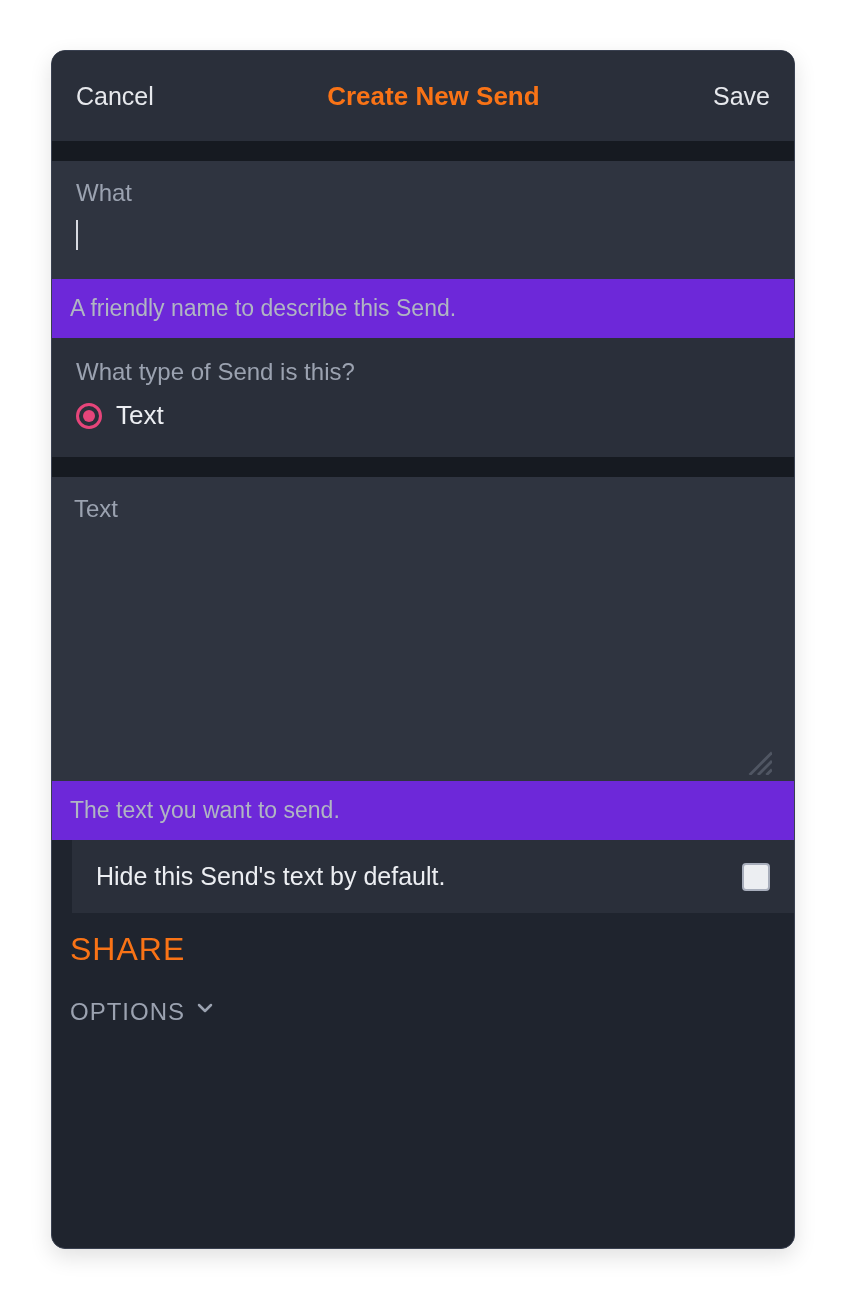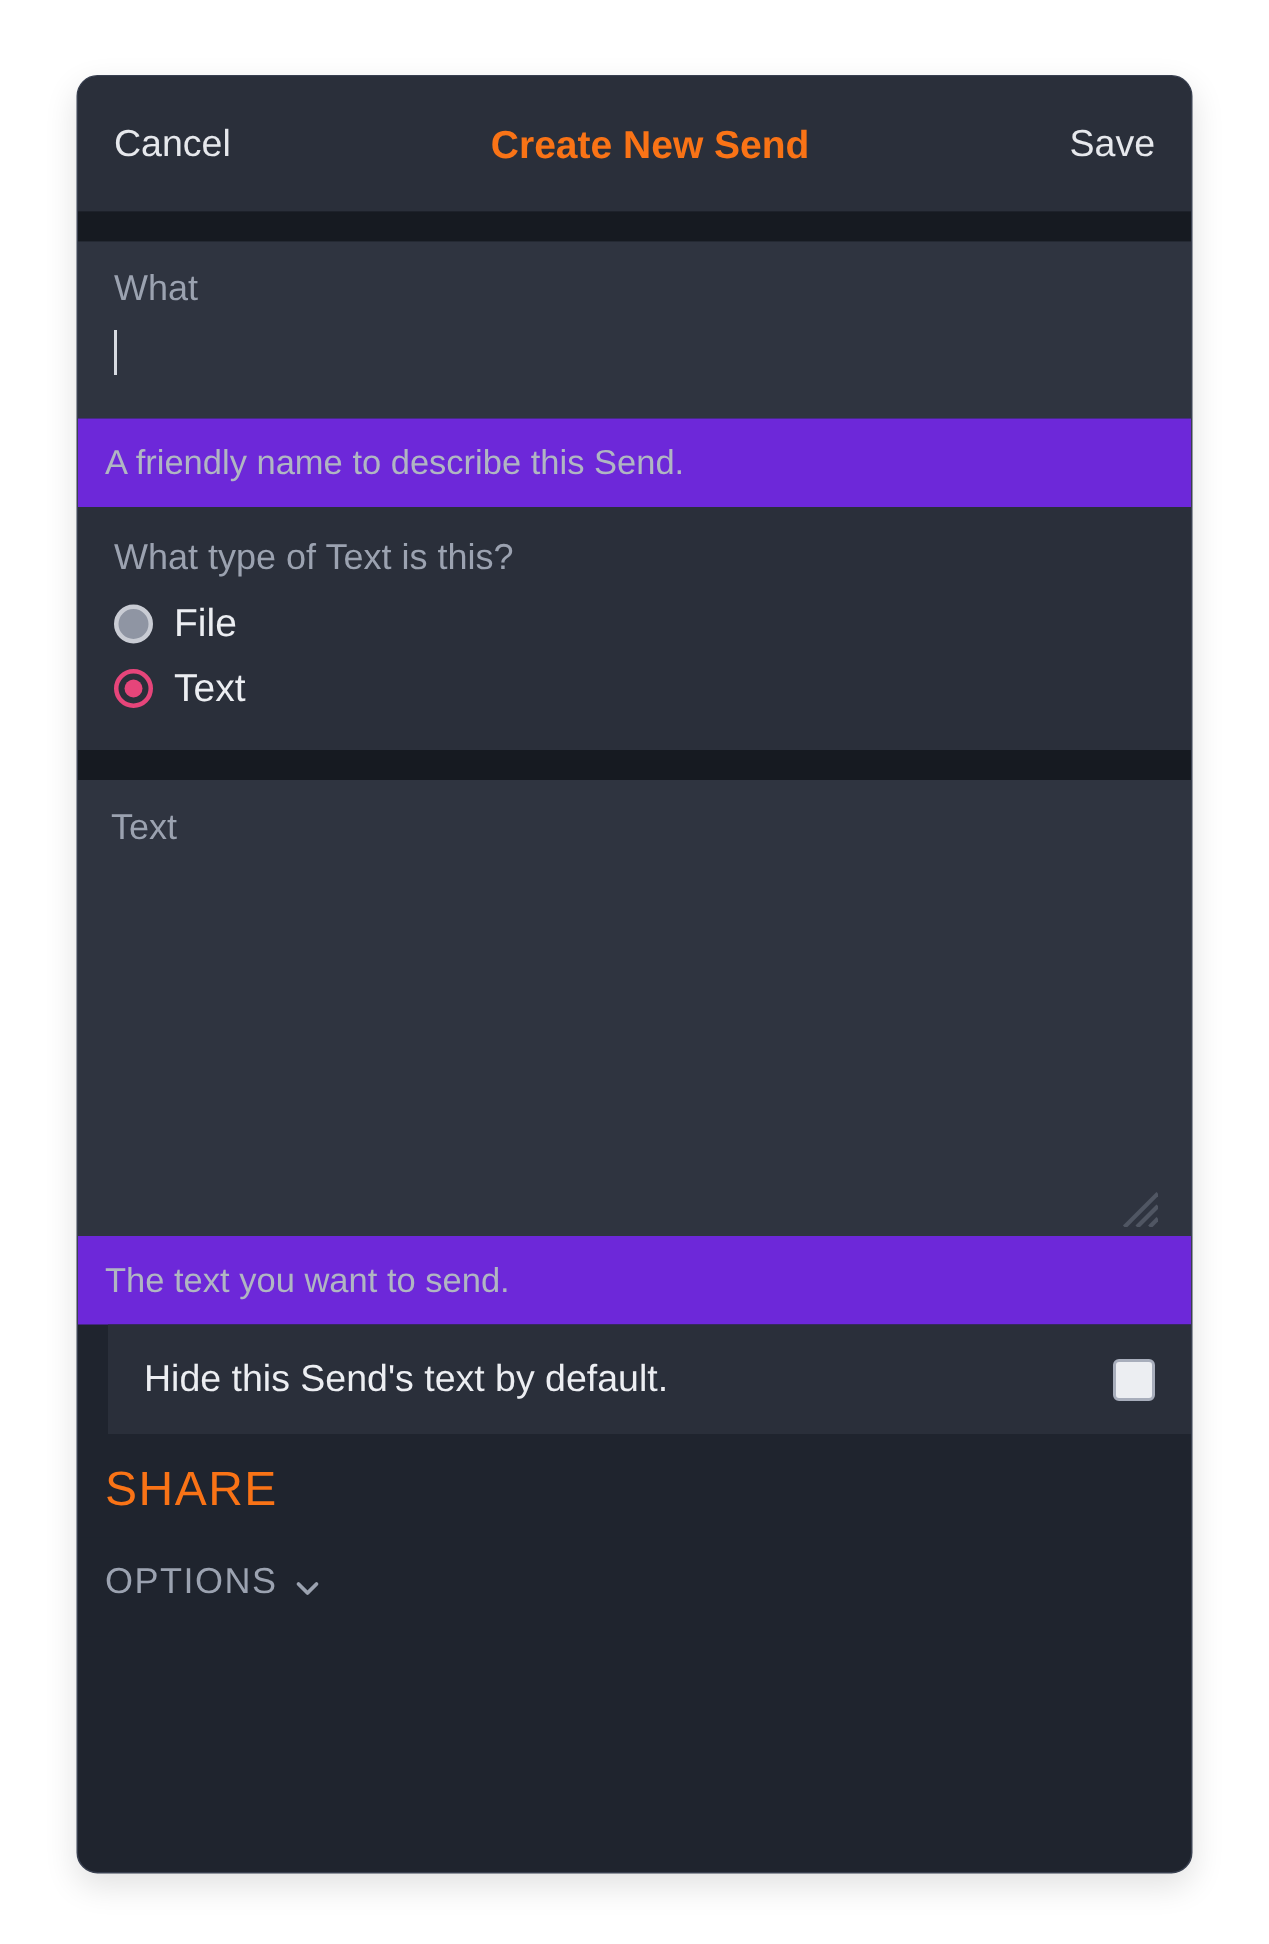--- a/index.html
+++ b/index.html
@@ -187,21 +187,21 @@
     padding: 18px 18px 14px 18px;
     font-size: 32px;
     letter-spacing: 1px;
     color: #f97316;
   }
   
   .options-row {
     background: #1f242e;
     padding: 16px 18px 22px 18px;
     display: flex;
-    align-items: flex-end;
+    align-items: flex-start;
     gap: 10px;
     font-size: 24px;
     letter-spacing: 1px;
     color: #9ba2b0;
     cursor: pointer;
   }
   .chevron {
     width: 20px; height: 20px;
     display: inline-flex;
     align-items: center; justify-content: center;
@@ -223,25 +223,21 @@
   <div class="panel">
     <div class="field-label">What</div>
     <div style="display:flex;align-items:center;">
       <span class="cursor-line"></span>
       <input class="text-input" type="text" value="" style="">
     </div>
   </div>
   <div class="caption">A friendly name to describe this Send.</div>
 
   <div class="radio-group">
-    <div class="group-label">What type of Text is this?</div>
-    <div class="radio-row">
-      <span class="radio unselected"></span>
-      <span class="radio-label">File</span>
-    </div>
+    <div class="group-label">What type of Send is this?</div>
     <div class="radio-row">
       <span class="radio selected"></span>
       <span class="radio-label">Text</span>
     </div>
   </div>
 
   <div class="sep"></div>
 
   <div class="textarea-panel">
     <div class="field-label">Text</div>

